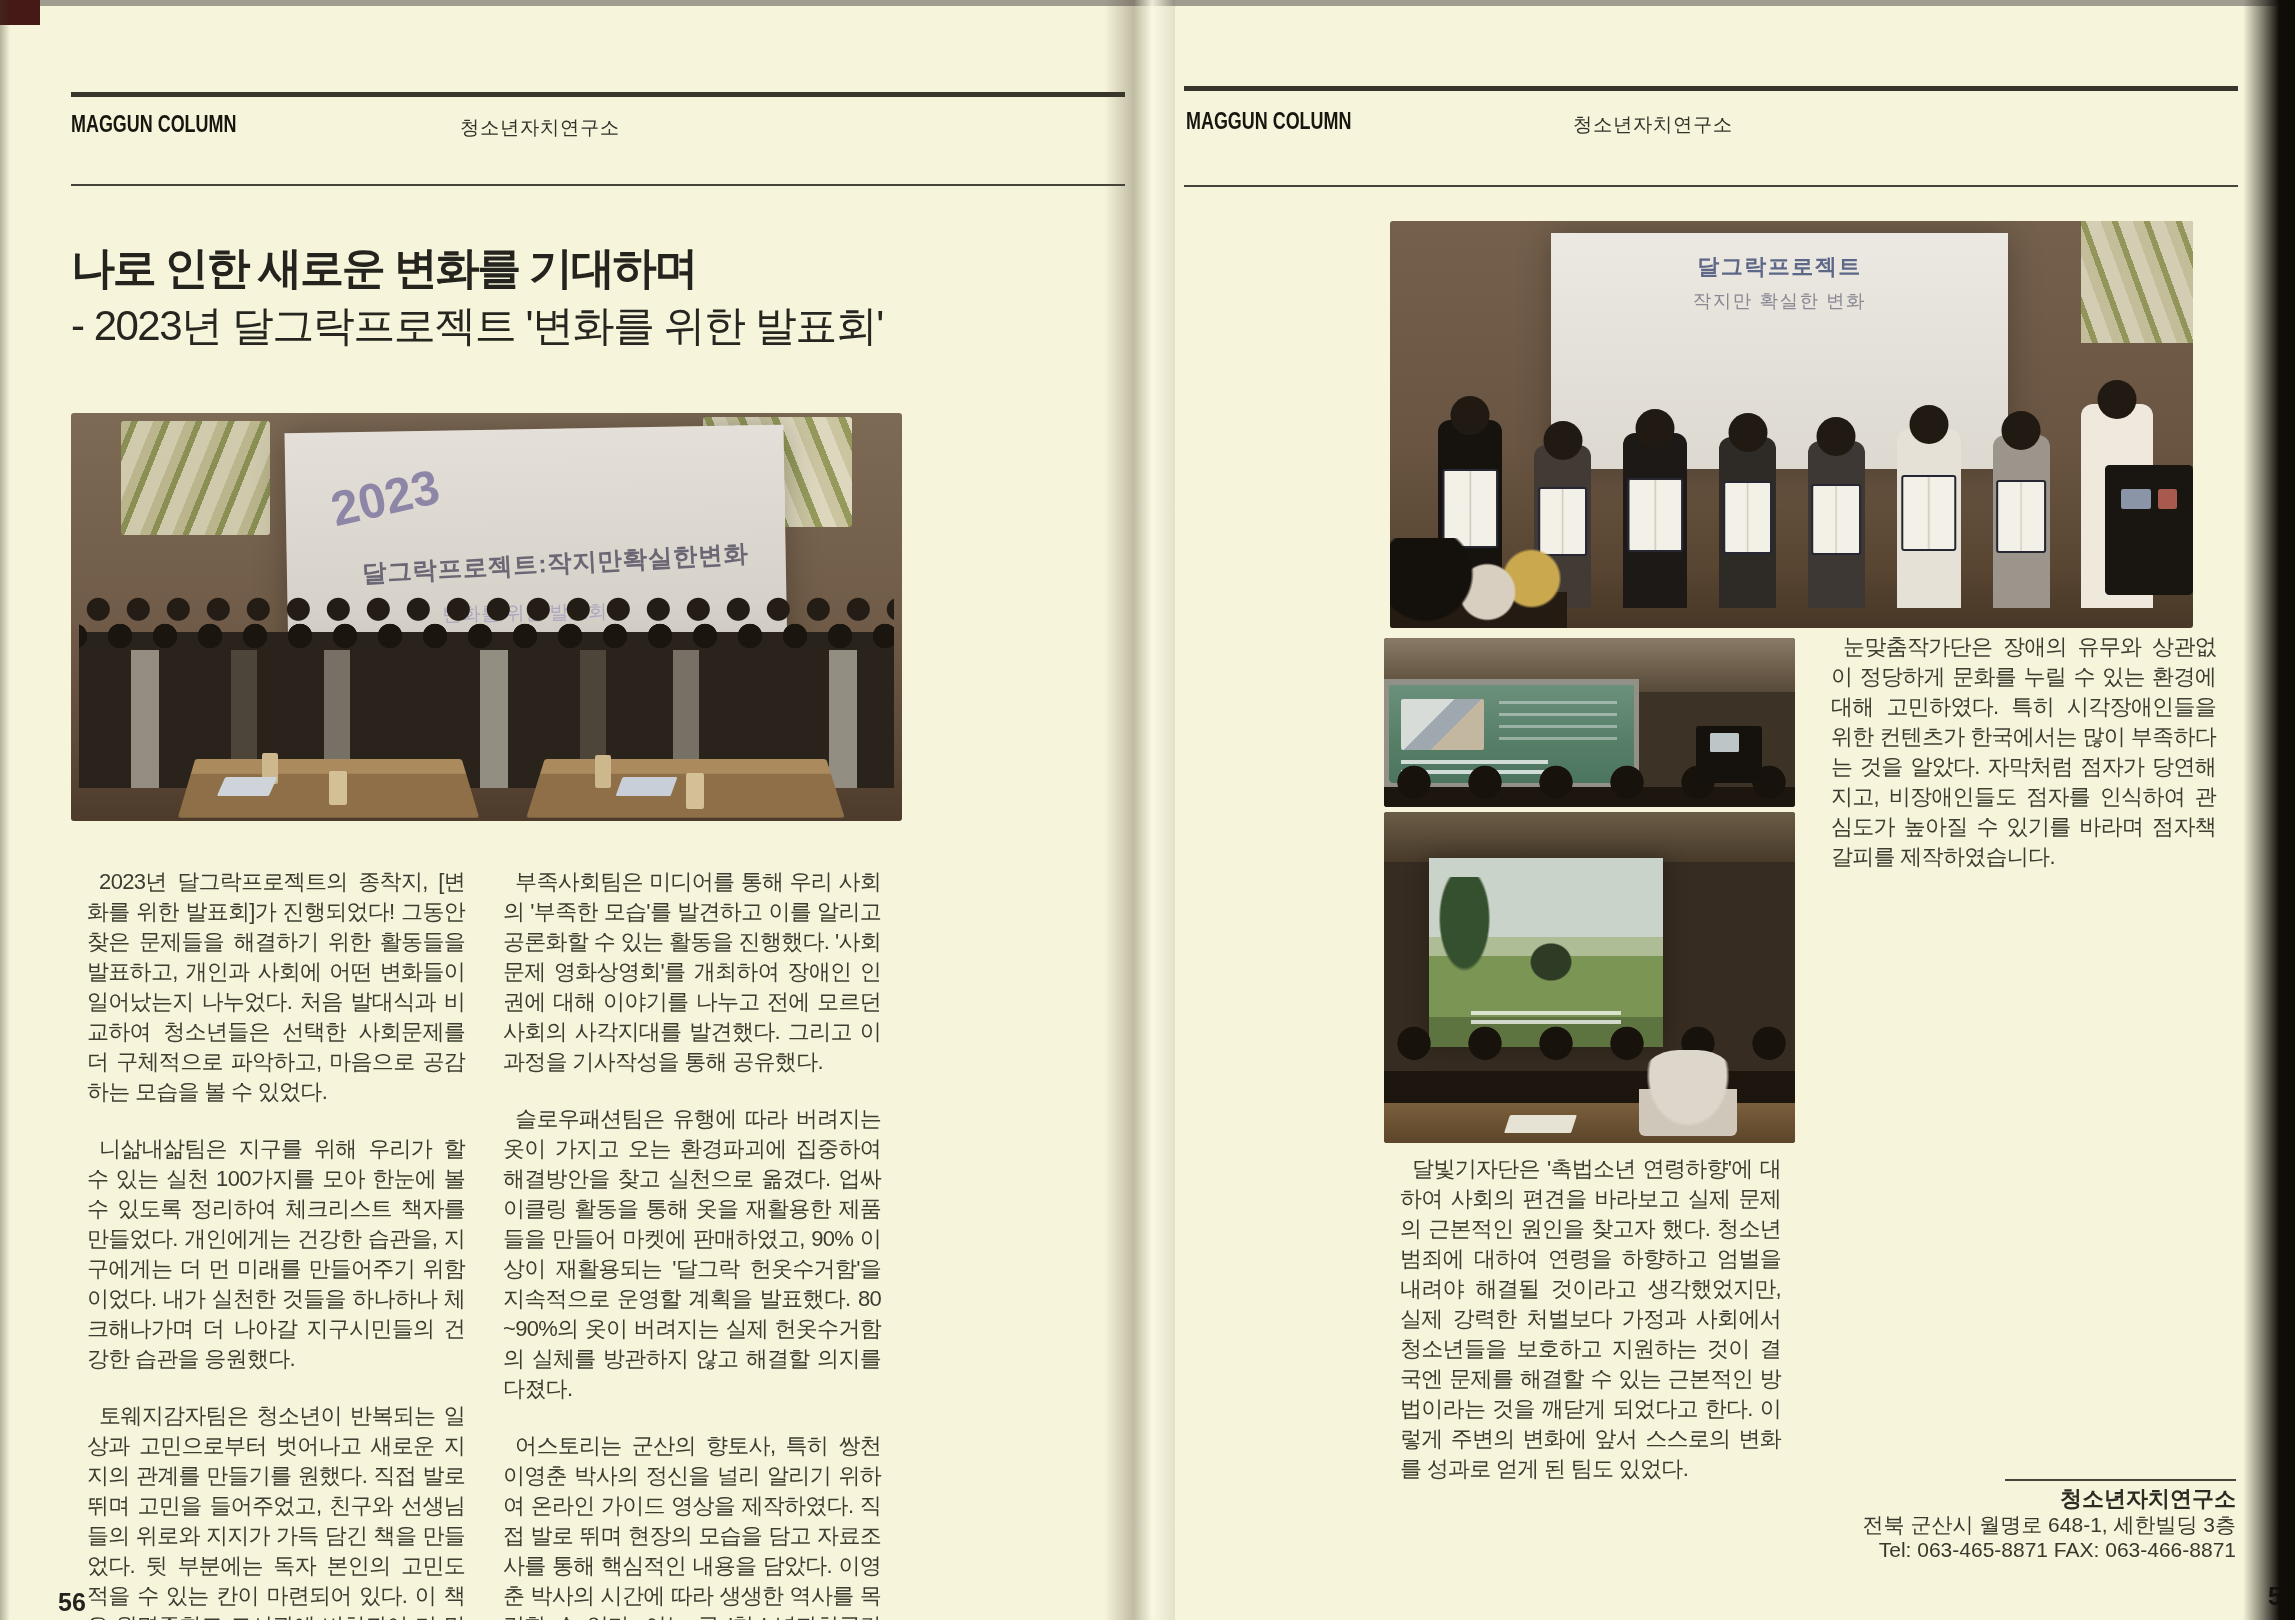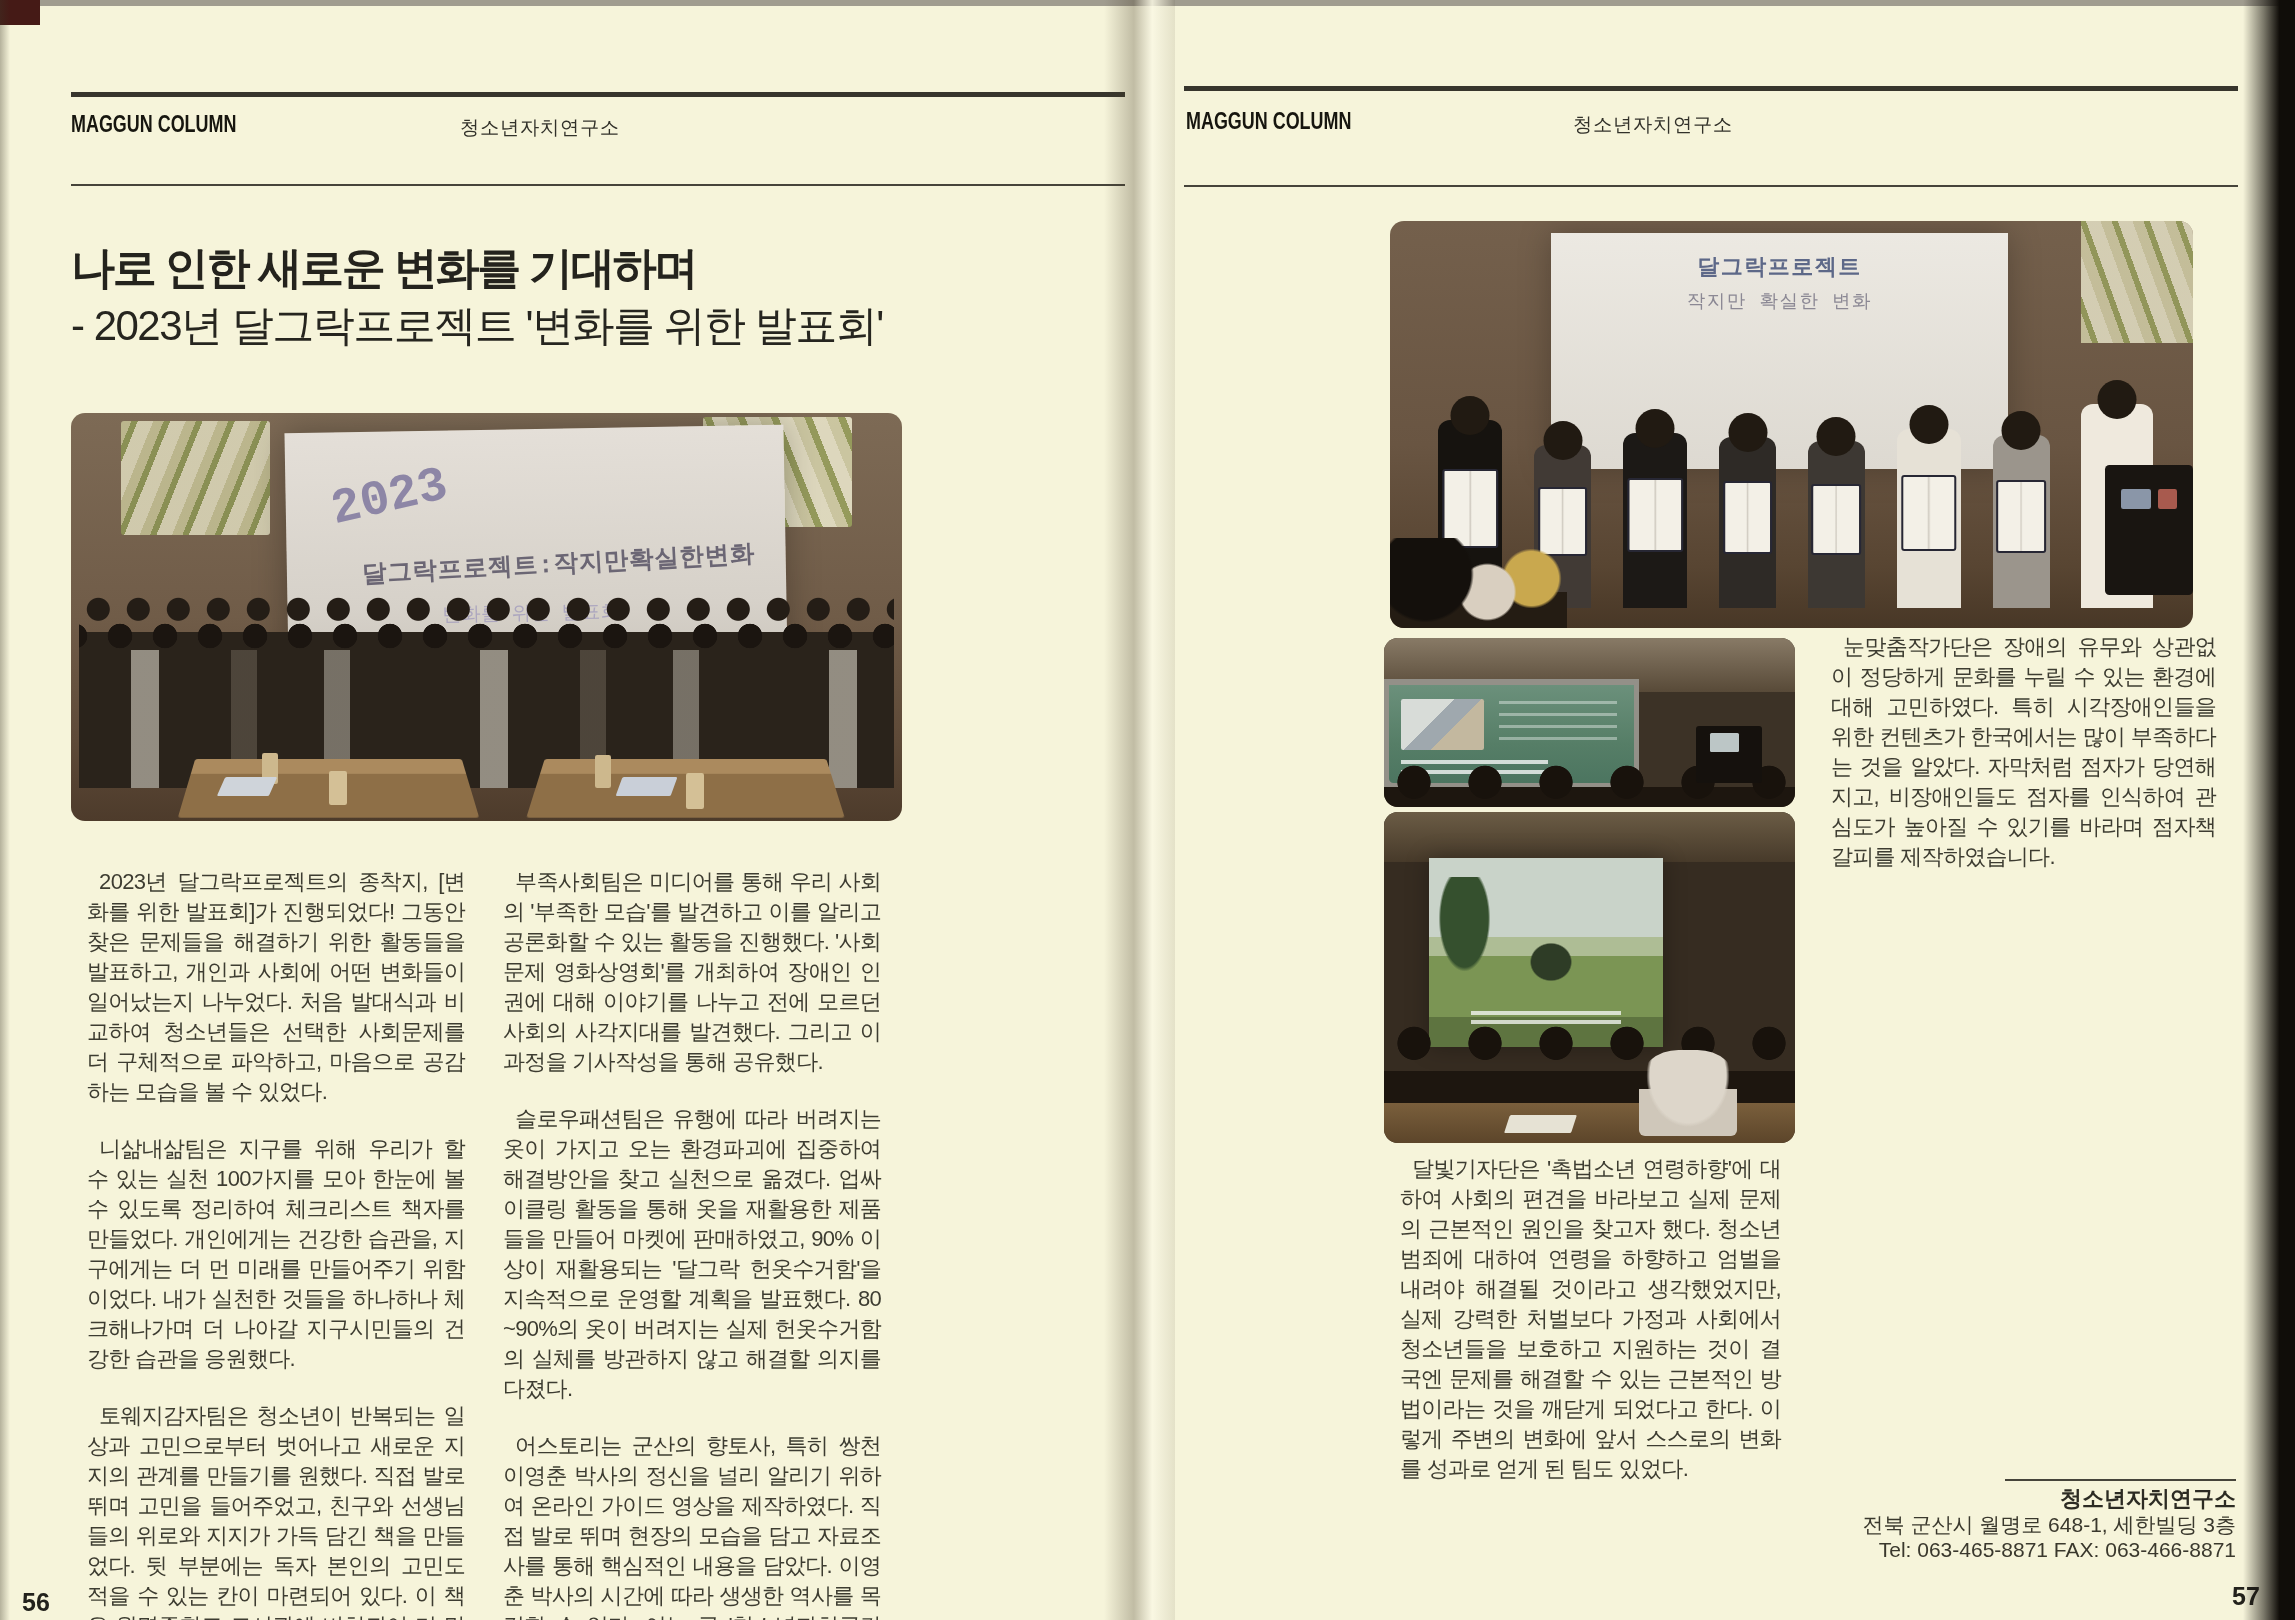--- a/index.html
+++ b/index.html
@@ -17,22 +17,22 @@
     letter-spacing:0;transform:scaleX(0.78);transform-origin:left center;white-space:nowrap;
   }
   .orglabel{position:absolute;font-size:19.3px;color:#32312a;letter-spacing:0.7px;white-space:nowrap;}
   .title1{position:absolute;font-size:44px;font-weight:800;color:#24231d;letter-spacing:-2.2px;white-space:nowrap;}
   .title2{position:absolute;font-size:42px;font-weight:400;color:#26251f;letter-spacing:-1.5px;white-space:nowrap;}
   .col{
     position:absolute;font-size:22px;line-height:30px;color:#3d3c31;
     text-align:justify;word-break:break-all;letter-spacing:-0.7px;
   }
   .col p{margin:0 16px 27px;text-indent:0.55em;}
-  .pageno{position:absolute;font-size:25px;font-weight:700;color:#23221c;}
-  .photo{position:absolute;overflow:hidden;border-radius:14px;font-family:Liberation Mono, monospace;}
+  .pageno{position:absolute;font-size:25px;font-weight:700;color:#23221c;margin-left:36px;}
+  .photo{position:absolute;overflow:hidden;border-radius:3px;}
   
   .footer{position:absolute;text-align:right;color:#3a382d;}
   .footer .f-org{font-size:22px;font-weight:700;line-height:27px;color:#2c2b23;}
   .footer .f-line{font-size:21px;line-height:25px;}
   
   .crowd{
     position:absolute;
     background:
       radial-gradient(circle at 19.3px 16.3px,#241d16 11px,rgba(0,0,0,0) 12px) 0 0/40px 111px repeat-x,
       radial-gradient(circle at 21px 18px,#1b1510 12px,rgba(0,0,0,0) 12.6px) 20px 25px/45px 119px repeat-x,

